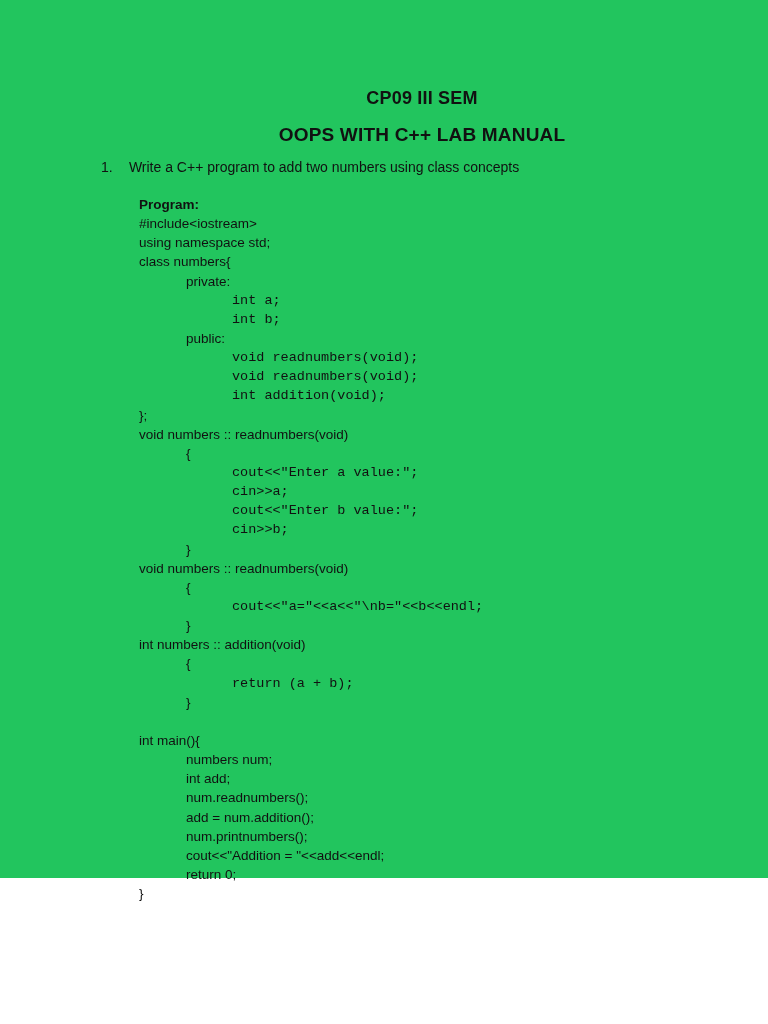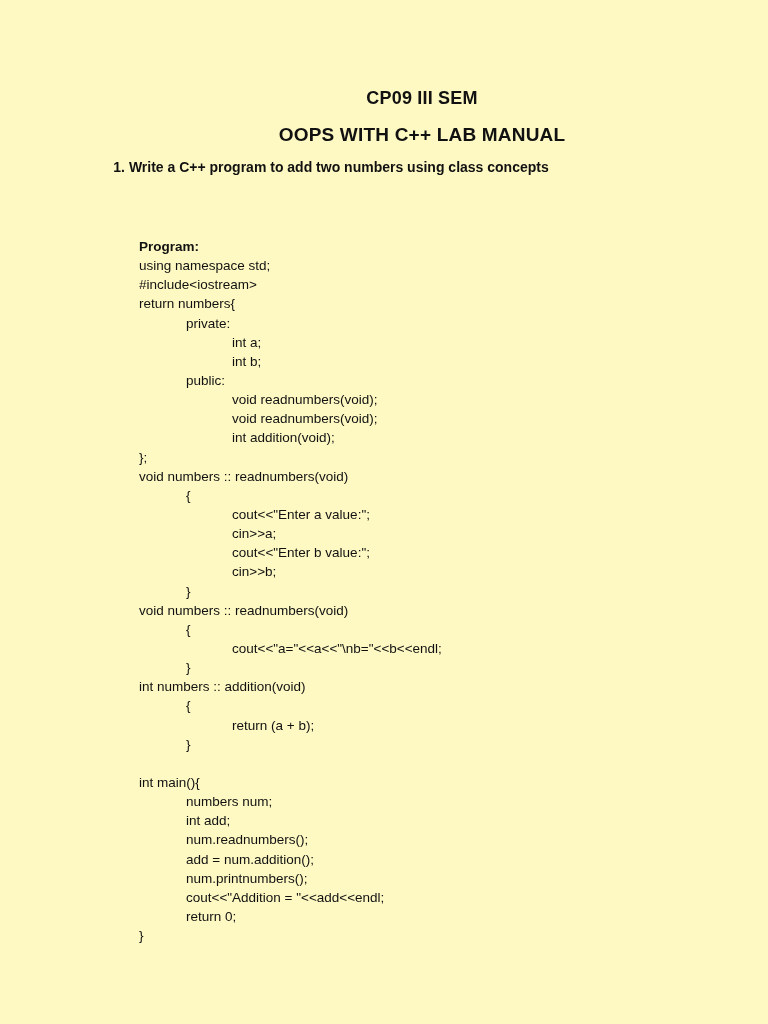--- a/index.html
+++ b/index.html
@@ -11,85 +11,83 @@
       width: 768px;
       height: 1024px;
       position: relative;
       overflow: hidden;
       font-family: "Liberation Sans", "DejaVu Sans", sans-serif;
       color: #111111;
     }
     .page {
       position: absolute;
       left: 0; top: 0;
-      width: 768px; height: 1024px;
-      background: #fef9c3;
+      width: 768px; height: 878px;
+      background: #22c55e;
     }
     .title {
       position: absolute;
       left: 0;
       width: 768px;
       text-align: center;
       font-weight: bold;
       color: #111111;
       letter-spacing: 0.2px;
     }
     .title-1 { top: 88px; font-size: 18px; left: 38px; }
     .title-2 { top: 124px; font-size: 19px; left: 38px; }
     .question {
       position: absolute;
       top: 159px;
       left: 101px;
       font-size: 14px;
-      font-weight: bold;
+      font-weight: normal;
       white-space: nowrap;
-      text-align: right;
     }
     .question .qnum {
       display: inline-block;
       width: 24px;
     }
     .code-block {
       position: absolute;
       left: 139px;
       top: 195px;
       font-size: 13.5px;
       line-height: 19.15px;
     }
     .code-label {
       font-weight: bold;
       height: 19.15px;
       white-space: pre;
-      margin-top: 42px;
     }
     .code-line {
       height: 19.15px;
       white-space: pre;
     }
     .code-line.indent-1 { padding-left: 47px; }
-    .code-line.indent-2 { padding-left: 93px; }
+    .code-line.indent-2 { padding-left: 93px; font-family: Liberation Mono, monospace; }
   </style>
 </head>
 <body>
 
 <div class="page">
   <div class="title title-1">CP09 III SEM</div>
   <div class="title title-2">OOPS WITH C++ LAB MANUAL</div>
 
   <div class="question">
     <span class="qnum">1.</span>
     <span>Write a C++ program to add two numbers using class concepts</span>
   </div>
 
   <div class="code-block">
     <div class="code-label">Program:</div>
     <div id="code-lines">
+        <div class="code-line">#include&lt;iostream&gt;</div>
         <div class="code-line">using namespace std;</div>
-        <div class="code-line">#include&lt;iostream&gt;</div>
-        <div class="code-line">return numbers{</div>
+        <div class="code-line">class numbers{</div>
         <div class="code-line indent-1">private:</div>
         <div class="code-line indent-2">int a;</div>
         <div class="code-line indent-2">int b;</div>
         <div class="code-line indent-1">public:</div>
         <div class="code-line indent-2">void readnumbers(void);</div>
         <div class="code-line indent-2">void readnumbers(void);</div>
         <div class="code-line indent-2">int addition(void);</div>
         <div class="code-line">};</div>
         <div class="code-line">void numbers :: readnumbers(void)</div>
         <div class="code-line indent-1">{</div>

